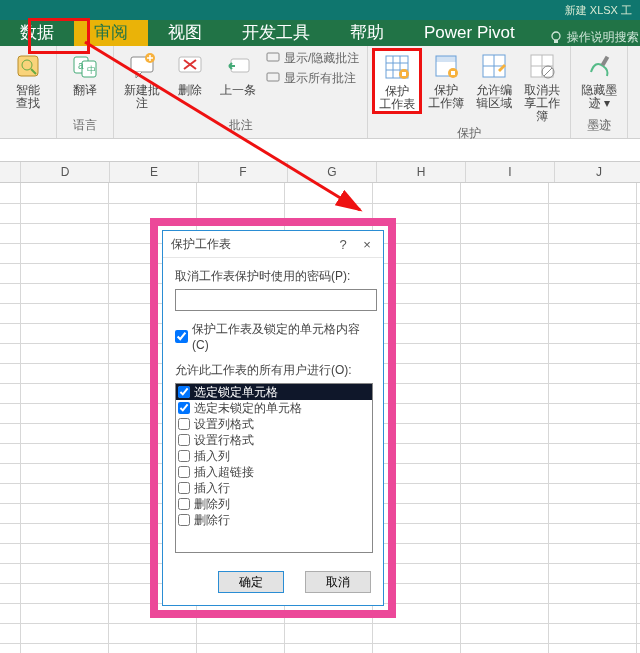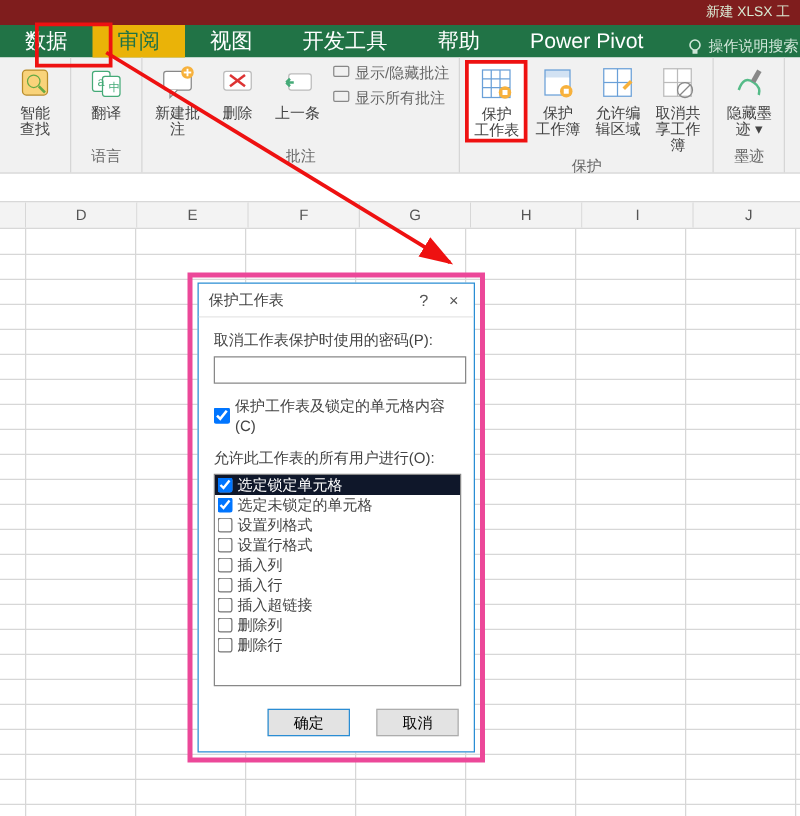--- a/index.html
+++ b/index.html
@@ -1,18 +1,18 @@
 <!DOCTYPE html>
 <html><head>
 <meta charset="utf-8">
 <style>
   html,body{margin:0;padding:0;font-family:"Microsoft YaHei","Segoe UI",sans-serif;font-size:12px;color:#444;background:#fff}
   .root{width:640px;height:653px;position:relative;overflow:hidden;background:#fff}
   
-  .titlebar{height:20px;background:#7f1d1d;color:#d9ead3;font-size:11px;line-height:20px;text-align:right;padding-right:8px;overflow:hidden;white-space:nowrap}
+  .titlebar{height:20px;background:#0f766e;color:#d9ead3;font-size:11px;line-height:20px;text-align:right;padding-right:8px;overflow:hidden;white-space:nowrap}
   
   .tabs{height:26px;background:#217346;display:flex;align-items:flex-end;padding-left:0;color:#fff}
   .tab{padding:0 20px;height:26px;line-height:26px;font-size:17px;cursor:pointer}
   .tab.active{background:#eab308;color:#217346}
   .tellme{display:flex;align-items:center;margin-left:14px;color:#cfe6d8}
   .tellme svg{margin-right:4px}
   
   .ribbon{height:92px;background:#f1f1f1;border-bottom:1px solid #d0d0d0;display:flex}
   .group{border-right:1px solid #d6d6d6;display:flex;flex-direction:column;justify-content:space-between;padding:2px 4px 0 4px}
   .group-row{display:flex;align-items:flex-start;flex:1}
@@ -28,21 +28,21 @@
   
   .fx{height:22px;border-bottom:1px solid #ccc;background:#fff}
   
   .colhead{height:20px;display:flex;border-bottom:1px solid #ccc}
   .colhead .ch{flex:none;width:80px;border-right:1px solid #d7d7d7;text-align:center;line-height:20px;color:#555;background:#f3f3f3}
   
   .grid{position:relative}
   .gridlines-v{position:absolute;top:0;bottom:0;width:0;border-right:1px solid #d7d7d7}
   .gridlines-h{position:absolute;left:0;right:0;height:0;border-bottom:1px solid #d7d7d7}
   
-  .dlg-shadow{position:absolute;border:4px solid #ec4899;padding:4px}
+  .dlg-shadow{position:absolute;border:8px solid #ec4899;padding:4px}
   .dlg{width:220px;background:#fff;border:1px solid #2a8dd4;position:relative;font-size:12px}
   .dlg-title{height:26px;display:flex;align-items:center;padding:0 4px 0 8px;border-bottom:1px solid #e6e6e6}
   .dlg-title .t{flex:1}
   .dlg-title .sys{width:24px;text-align:center;font-size:13px;color:#555;cursor:pointer}
   .dlg-body{padding:10px 12px 8px 12px}
   .lbl{margin-bottom:4px;color:#444}
   .pwd{width:196px;height:20px;border:1px solid #888;padding:0 2px;font-size:12px}
   .chkline{display:flex;align-items:center;margin:10px 0 10px 0}
   .chkline input{margin:0 4px 0 0}
   .listbox{width:196px;height:168px;border:1px solid #888;overflow:hidden;background:#fff}
@@ -314,25 +314,25 @@
             <label class="item">
               <input type="checkbox" style="">
               <span>设置行格式</span>
             </label>
             <label class="item">
               <input type="checkbox" style="">
               <span>插入列</span>
             </label>
             <label class="item">
               <input type="checkbox" style="">
+              <span>插入超链接</span>
+            </label>
+            <label class="item">
+              <input type="checkbox" style="">
               <span>插入行</span>
-            </label>
-            <label class="item">
-              <input type="checkbox" style="">
-              <span>插入超链接</span>
             </label>
             <label class="item">
               <input type="checkbox" style="">
               <span>删除列</span>
             </label>
             <label class="item">
               <input type="checkbox" style="">
               <span>删除行</span>
             </label>
           </div>

